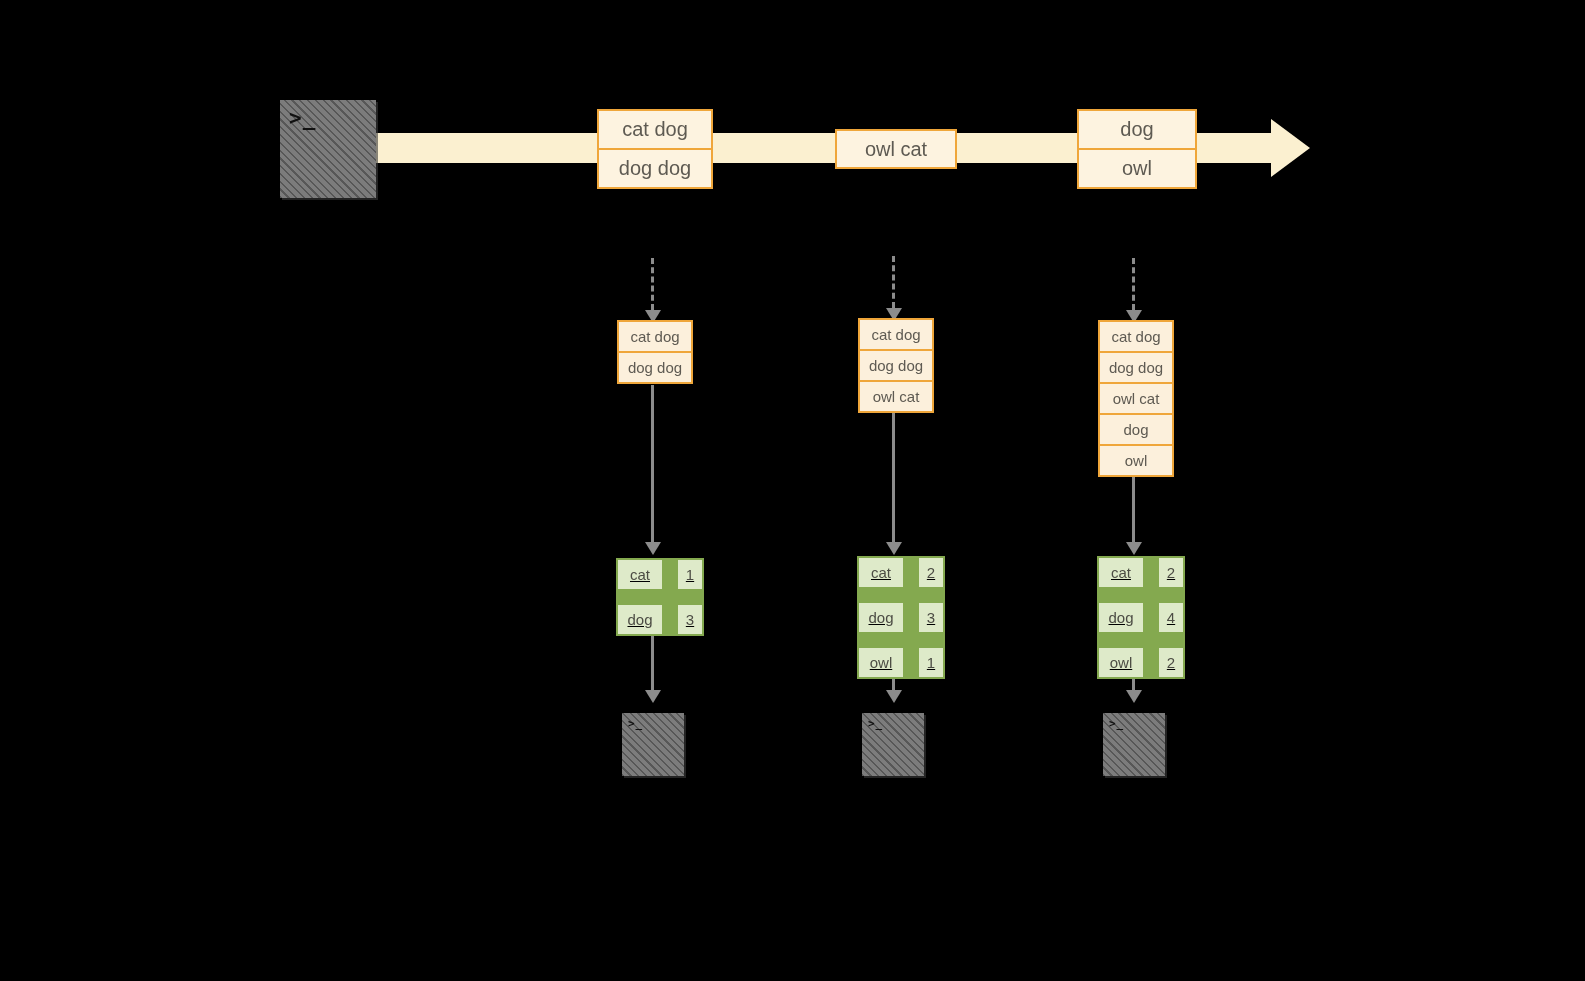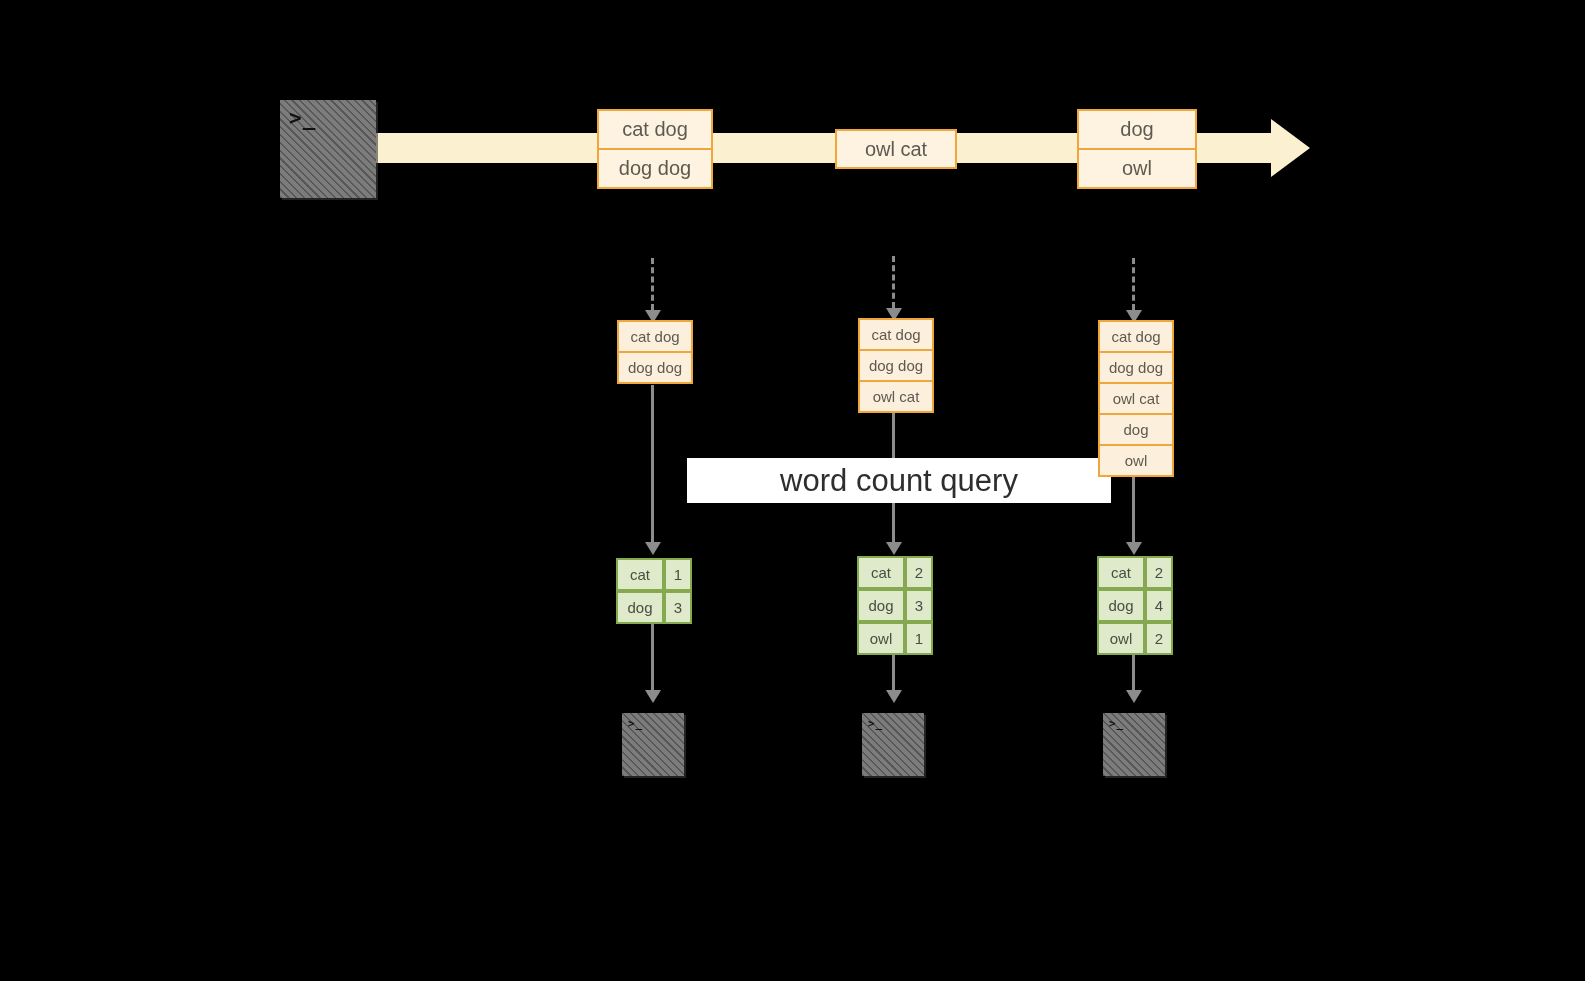--- a/index.html
+++ b/index.html
@@ -41,21 +41,21 @@
   .vline{position:absolute;width:0;border-left:3px solid #8C8C8C;z-index:1;}
   .vline.dashed{border-left-style:dashed;}
   .ahead{position:absolute;width:0;height:0;border-left:8px solid transparent;border-right:8px solid transparent;border-top:13px solid #8C8C8C;z-index:1;}
 
   
   .banner{position:absolute;left:687px;top:458px;width:424px;height:45px;background:#FFFFFF;z-index:2;
     display:flex;align-items:center;justify-content:center;font-size:31px;color:#2e2e2e;}
 
   
   .gtable{position:absolute;z-index:3;border:2px solid #84A94F;background:#84A94F;
-    display:grid;grid-template-columns:44px 24px;grid-auto-rows:29px;gap:4px;}
+    display:grid;grid-template-columns:44px 24px;grid-auto-rows:29px;gap:16px;text-decoration:underline;}
   .gtable .gcell{background:#DEEAC9;display:flex;align-items:center;justify-content:center;font-size:15px;color:#4c4c44;}
 </style>
 </head>
 <body>
 
 <div class="canvas">
 
   <div class="stream-band"></div>
   <div class="stream-head"></div>
 
@@ -75,21 +75,20 @@
     <div class="cell">owl</div>
   </div>
 
   <div class="vline dashed" style="left:651px;top:258px;height:52px;"></div>
   <div class="ahead" style="left:645px;top:310px;"></div>
   <div class="vline dashed" style="left:892px;top:256px;height:52px;"></div>
   <div class="ahead" style="left:886px;top:308px;"></div>
   <div class="vline dashed" style="left:1132px;top:258px;height:52px;"></div>
   <div class="ahead" style="left:1126px;top:310px;"></div>
 
-  <div class="banner">word count query</div>
 
   <div class="stack" style="left:617px;top:320px;">
     <div class="scell">cat dog</div>
     <div class="scell">dog dog</div>
   </div>
   <div class="vline" style="left:651px;top:385px;height:157px;"></div>
   <div class="ahead" style="left:645px;top:542px;"></div>
   <div class="gtable" style="left:616px;top:558px;">
     <div class="gcell">cat</div>
     <div class="gcell">1</div>

